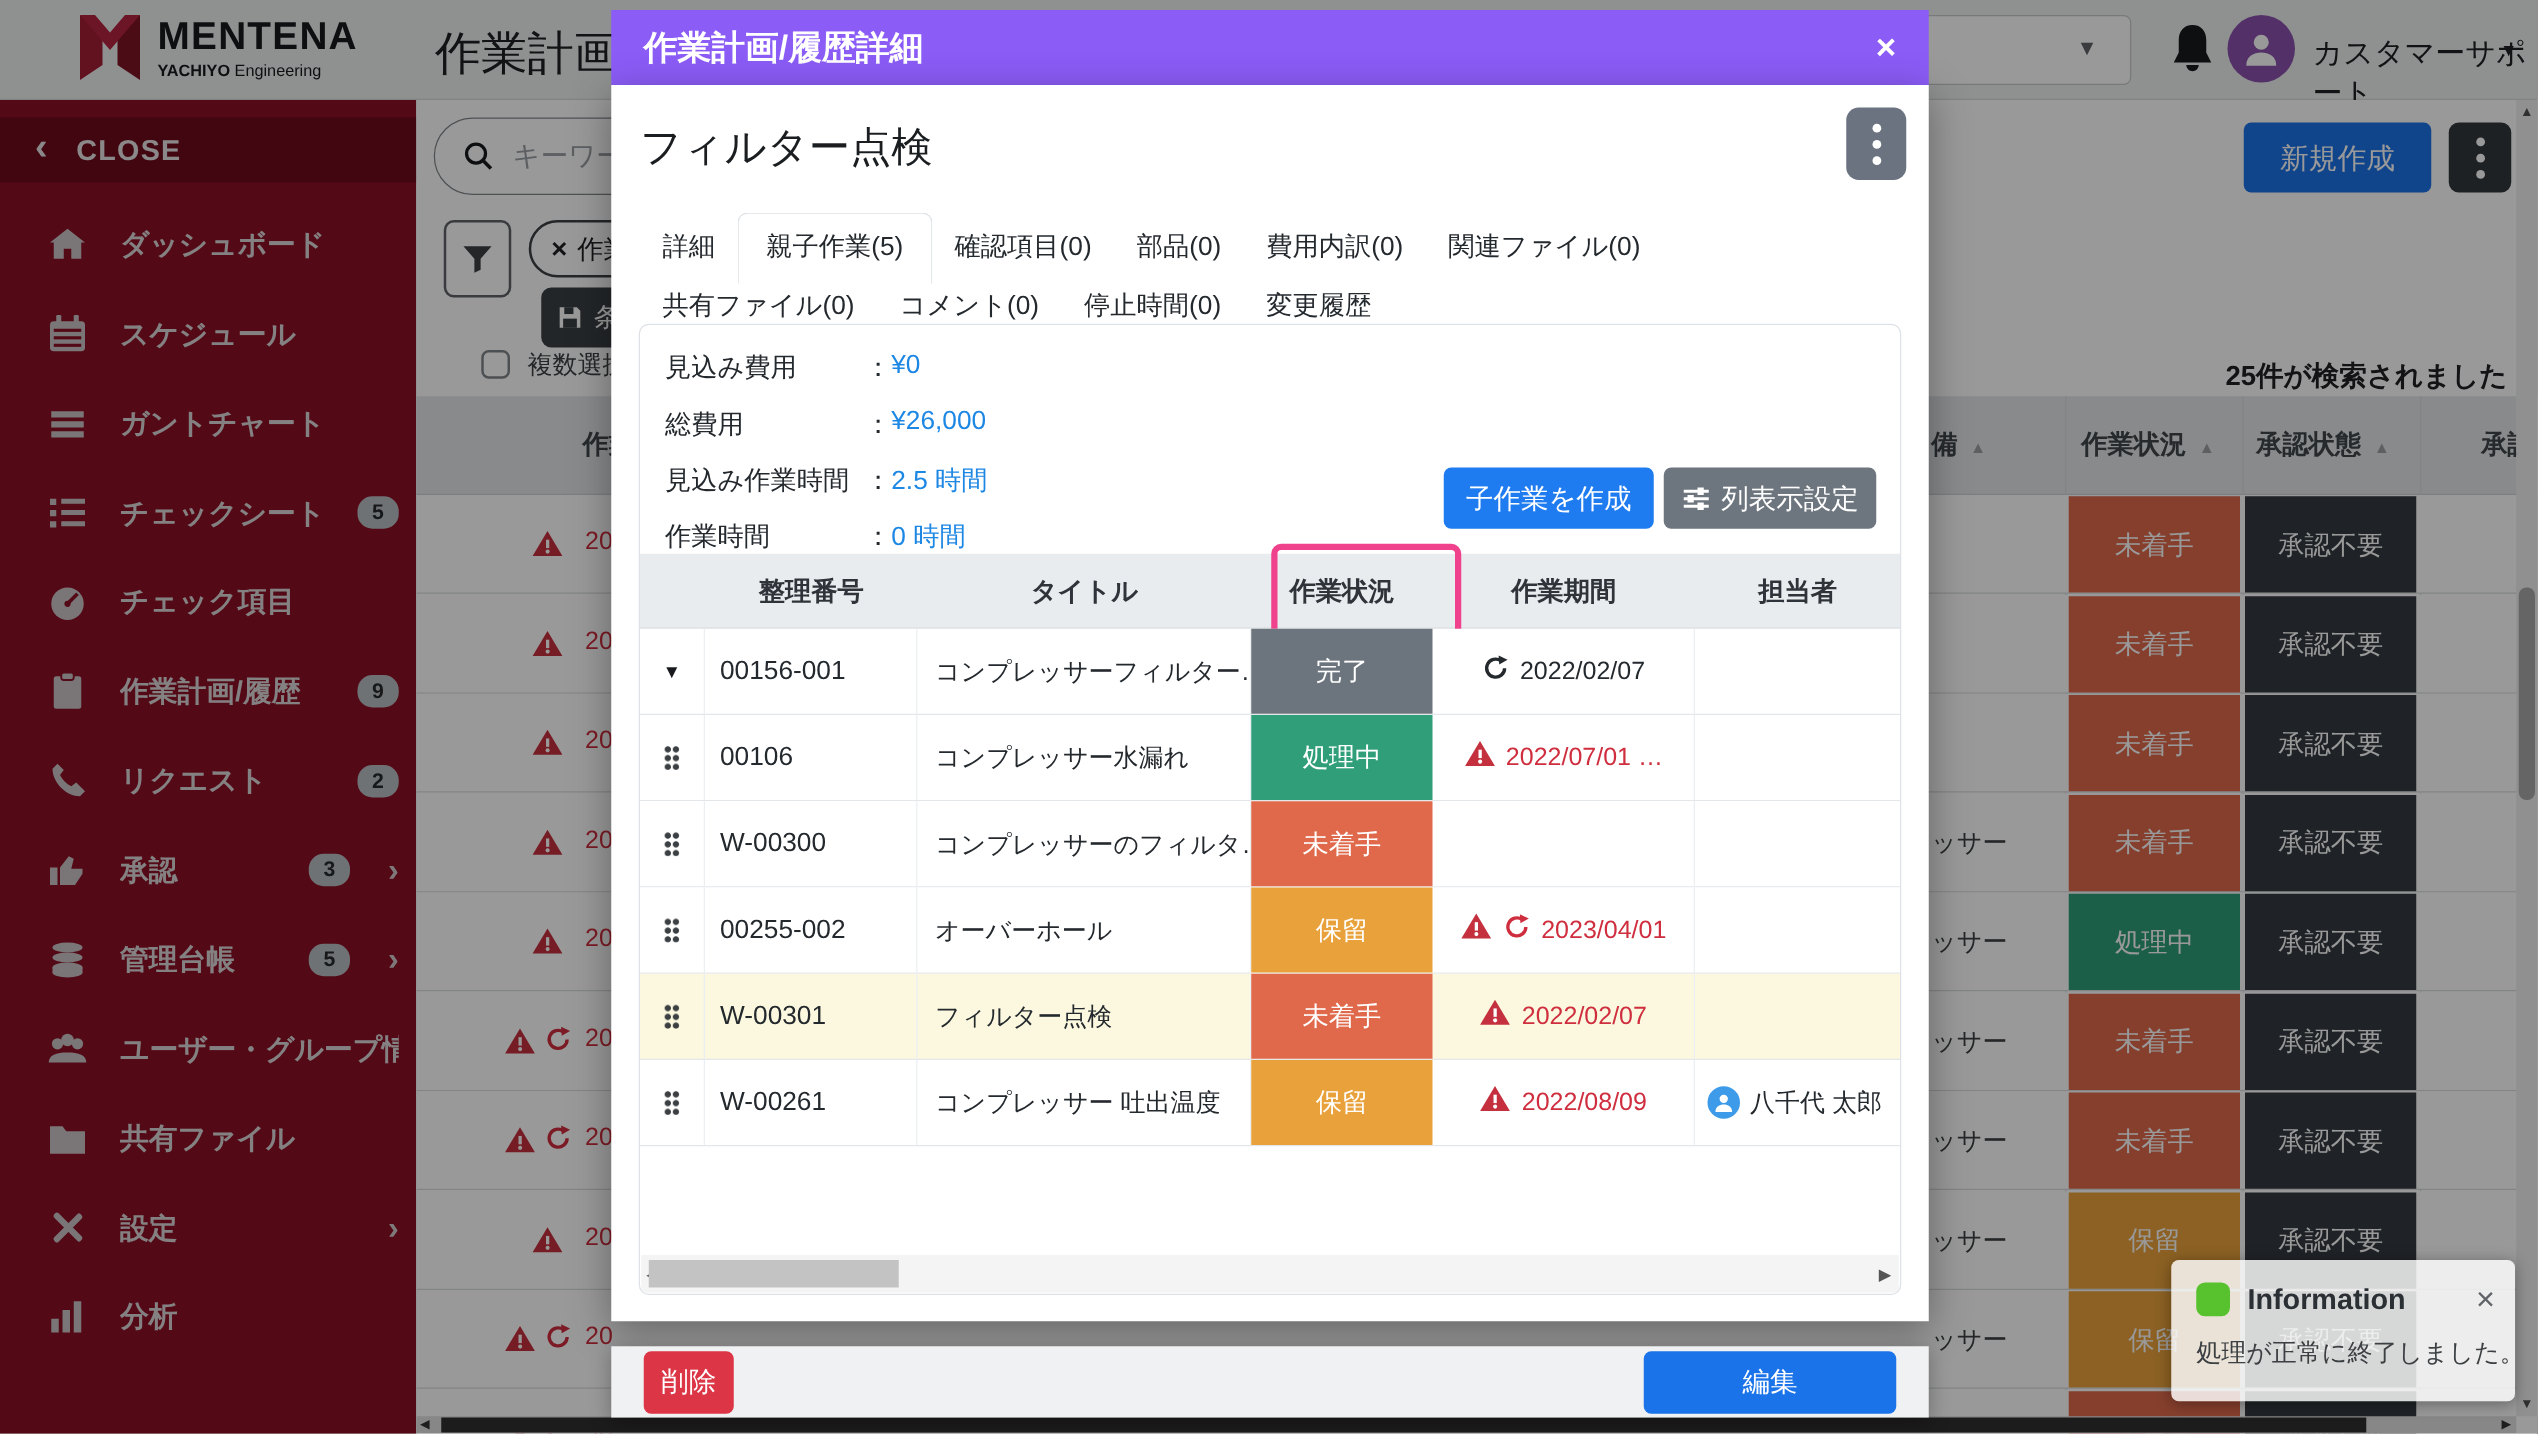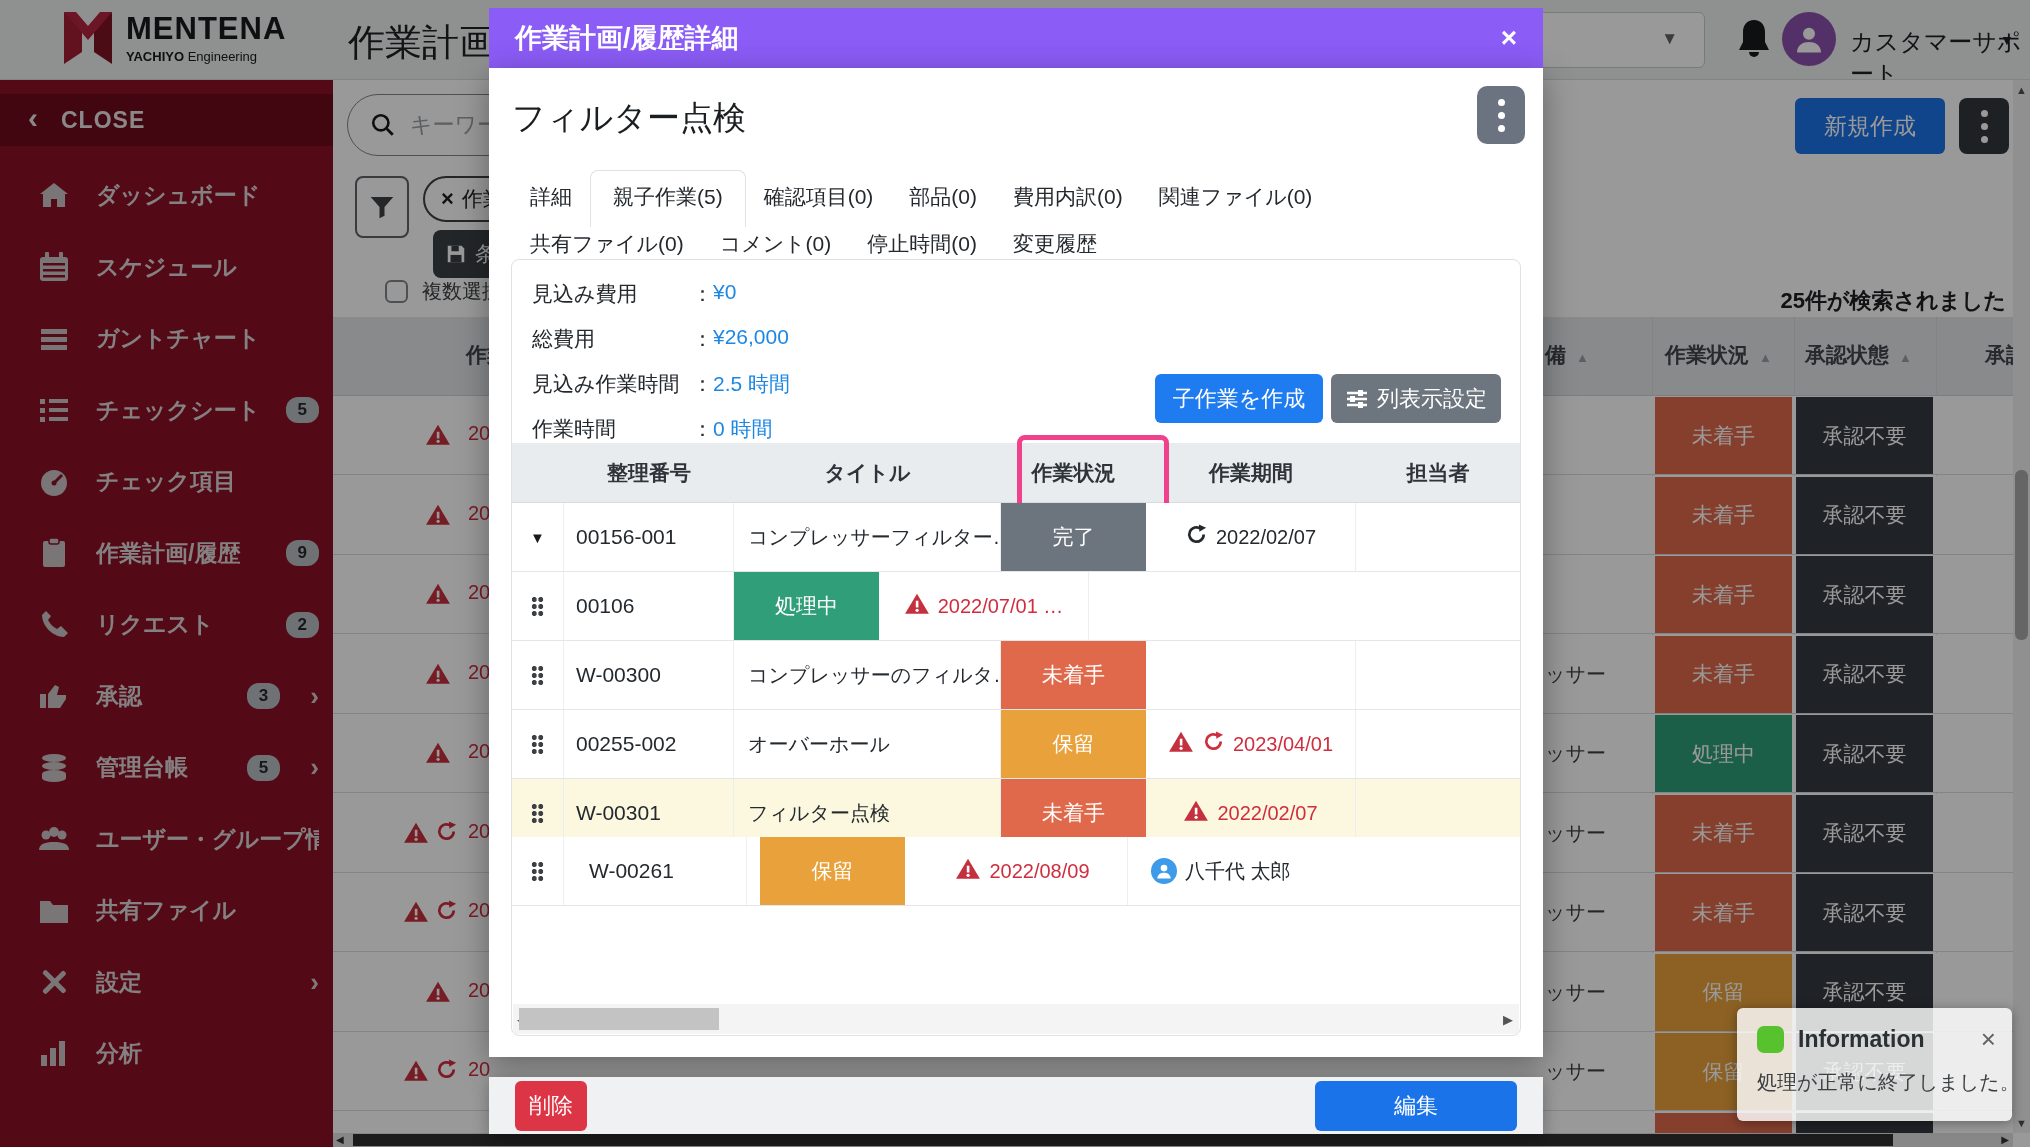--- a/index.html
+++ b/index.html
@@ -587,20 +587,21 @@
                   </svg></span>
                 <span class="ondate">2022/02/07</span>
               </div>
               <div class="mc c-assignee"></div>
             </div>
             <div class="mrow" style="top: 69px;">
               <div class="mc c-handle">
                 <span class="drag-dots"></span>
               </div>
               <div class="mc c-id">00106</div>
+              <div class="mc c-title">コンプレッサー水漏れ</div>
               <div class="mc c-status">
                 <div class="blk" style="background: rgb(47, 158, 121);">処理中</div>
               </div>
               <div class="mc c-period">
                 <span><svg viewBox="0 0 24 24" width="26" height="26">
                     <path d="M12 2.5 23 21H1z" fill="#c5303e"></path>
                     <rect x="10.9" y="9" width="2.4" height="6.2" fill="#fff"></rect>
                     <circle cx="12.1" cy="17.8" r="1.5" fill="#fff"></circle>
                   </svg></span>
                 <span class="overdue">2022/07/01 …</span>
@@ -654,25 +655,26 @@
               <div class="mc c-period">
                 <span><svg viewBox="0 0 24 24" width="26" height="26">
                     <path d="M12 2.5 23 21H1z" fill="#c5303e"></path>
                     <rect x="10.9" y="9" width="2.4" height="6.2" fill="#fff"></rect>
                     <circle cx="12.1" cy="17.8" r="1.5" fill="#fff"></circle>
                   </svg></span>
                 <span class="overdue">2022/02/07</span>
               </div>
               <div class="mc c-assignee"></div>
             </div>
-            <div class="mrow" style="top: 334px; gap: 13px;">
+            <div class="mrow" style="top: 345px;">
               <div class="mc c-handle">
                 <span class="drag-dots"></span>
               </div>
               <div class="mc c-id">W-00261</div>
+              <div class="mc c-title">コンプレッサー 吐出温度</div>
               <div class="mc c-status">
                 <div class="blk" style="background: rgb(233, 162, 59);">保留</div>
               </div>
               <div class="mc c-period">
                 <span><svg viewBox="0 0 24 24" width="26" height="26">
                     <path d="M12 2.5 23 21H1z" fill="#c5303e"></path>
                     <rect x="10.9" y="9" width="2.4" height="6.2" fill="#fff"></rect>
                     <circle cx="12.1" cy="17.8" r="1.5" fill="#fff"></circle>
                   </svg></span>
                 <span class="overdue">2022/08/09</span>

